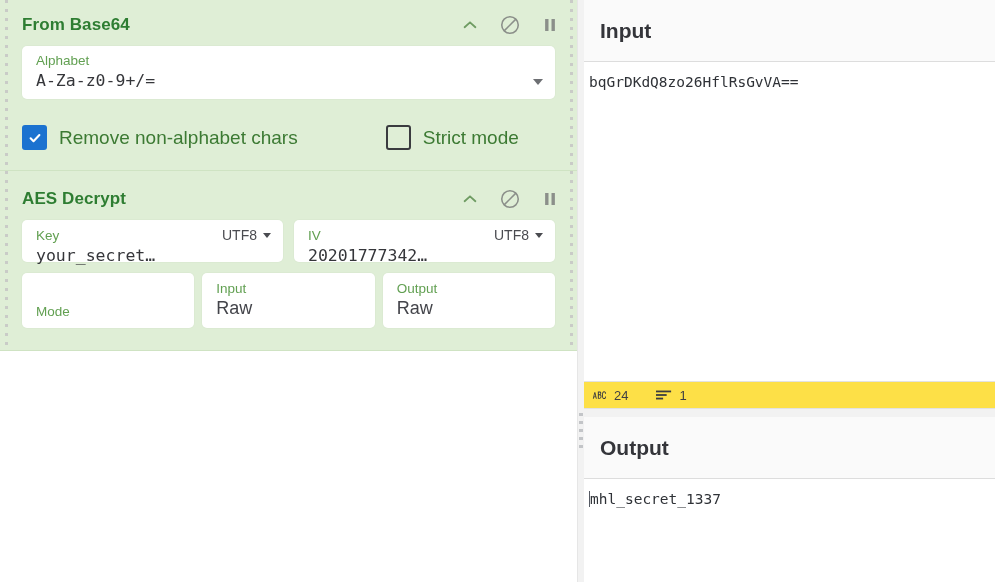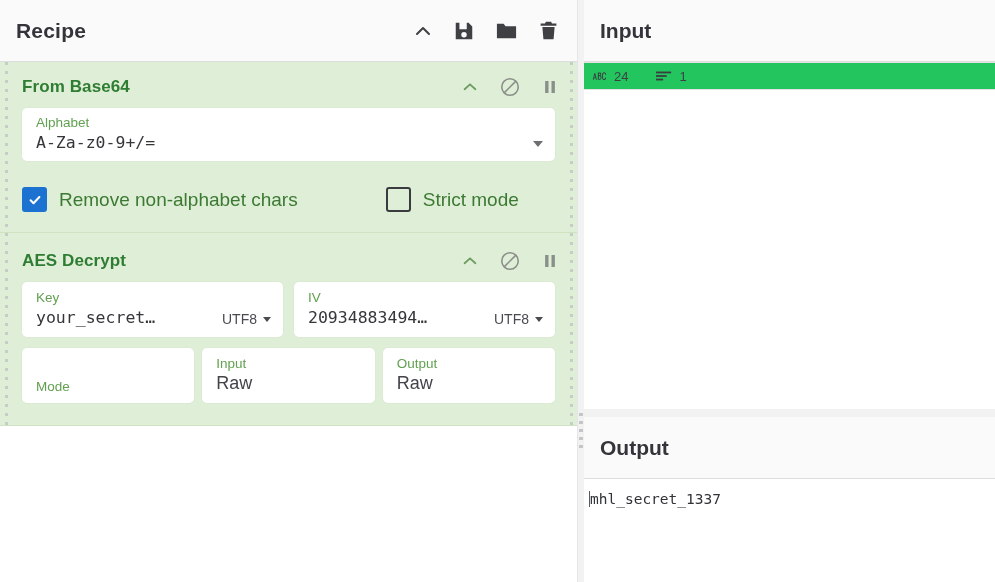--- a/index.html
+++ b/index.html
@@ -83,21 +83,21 @@
     display: flex; align-items: center; justify-content: center;
   }
   .cb.on { background: #1b72d0; }
   .cb.off { background: transparent; border: 2.5px solid #3a3b3f; }
   .cb-tick { width: 14px; height: 14px; }
   .check-label { font-size: 19px; color: #3c7a33; margin-left: 12px; white-space: nowrap; }
   .check-item.second { margin-left: 88px; }
 
   
   .kv-row { display: flex; gap: 11px; }
-  .kv-field { flex: 1; height: 55px; display: flex; align-items: flex-end; }
+  .kv-field { flex: 1; height: 42px; display: flex; align-items: flex-start; }
   .enc-sel {
     display: flex; align-items: center; margin-left: 6px; margin-bottom: 2px; flex: none;
     font-size: 14px; color: #4a4b50; cursor: pointer;
   }
   .enc-caret {
     width: 0; height: 0; margin-left: 6px;
     border-left: 4.5px solid transparent; border-right: 4.5px solid transparent;
     border-top: 5.5px solid #4a4b50;
   }
 
@@ -135,21 +135,21 @@
     display: flex; align-items: center; padding: 0 16px;
   }
   .io-title { font-size: 21px; font-weight: bold; color: #34353a; }
   .io-text {
     flex: 1; background: #ffffff; padding: 10px 0 0 5px;
     font-family: "DejaVu Sans Mono", monospace;
     font-size: 14.5px; color: #2f3237; line-height: 20px;
     overflow: hidden; white-space: pre-wrap; word-break: break-all;
   }
   .io-statusbar {
-    height: 28px; min-height: 28px; background: #22c55e;
+    height: 28px; min-height: 28px; background: #fde047;
     border-top: 1px solid #e2e2e2; border-bottom: 1px solid #e2e2e2;
     display: flex; align-items: center; padding-left: 8px; gap: 8px;
   }
   .stat { display: flex; align-items: center; gap: 7px; }
   .stat + .stat { margin-left: 20px; }
   .stat-ic { display: flex; align-items: center; color: #3b3c40; }
   .stat-val { font-size: 13px; color: #3e3f44; font-family: "Liberation Sans", sans-serif; }
 
   .io-gap { height: 8px; background: #f2f2f2; }
 
@@ -160,45 +160,20 @@
     vertical-align: -3px; margin-right: 0px;
   }
 </style>
 </head>
 <body>
 
 <div class="app">
 
   <div class="recipe-pane">
 
-    <div class="pane-header">
-      <div class="pane-title">Recipe</div>
-      <div class="header-icons">
-        <span class="hicon">
-          <svg width="20" height="20" viewBox="0 0 20 20">
-              <path d="M4 13 L10 7 L16 13" stroke="currentColor" stroke-width="2" fill="none" stroke-linecap="round" stroke-linejoin="round"></path>
-            </svg>
-        </span>
-        <span class="hicon">
-          <svg width="22" height="22" viewBox="0 0 24 24" fill="currentColor">
-              <path d="M3 3h14l4 4v14H3V3zm4 0v7h8V3H7zm5 10a3 3 0 100 6 3 3 0 000-6z"></path>
-            </svg>
-        </span>
-        <span class="hicon">
-          <svg width="23" height="23" viewBox="0 0 24 24" fill="currentColor">
-              <path d="M2 5h7l2 2.5h11V20H2V5z"></path>
-            </svg>
-        </span>
-        <span class="hicon">
-          <svg width="21" height="21" viewBox="0 0 24 24" fill="currentColor">
-              <path d="M9 2h6l1 2h5v2.5H3V4h5l1-2zM5 8h14l-1.2 14H6.2L5 8z"></path>
-            </svg>
-        </span>
-      </div>
-    </div>
 
     <div class="recipe-body">
       <div class="op-list">
 
         <div class="operation">
           <div class="grip left"></div>
           <div class="grip right"></div>
 
           <div class="op-head">
             <div class="op-title">From Base64</div>
@@ -285,21 +260,21 @@
                 </div>
                 <span class="enc-sel">
                   <span>UTF8</span>
                   <span class="enc-caret"></span>
                 </span>
               </div>
 
               <div class="field kv-field">
                 <div class="field-col">
                   <span class="field-label">IV</span>
-                  <span class="field-value">20934883494…</span>
+                  <span class="field-value">20201777342…</span>
                 </div>
                 <span class="enc-sel">
                   <span>UTF8</span>
                   <span class="enc-caret"></span>
                 </span>
               </div>
             </div>
 
             <div class="mio-row">
               <div class="field mio-field">
@@ -330,20 +305,21 @@
   <div class="splitter">
     <div class="splitter-grip"></div>
   </div>
 
   <div class="io-pane">
 
     <div class="input-panel">
       <div class="io-header">
         <div class="io-title">Input</div>
       </div>
+      <div class="io-text">bqGrDKdQ8zo26HflRsGvVA==</div>
       <div class="io-statusbar">
         <div class="stat">
           <span class="stat-ic">
             <svg width="15" height="11" viewBox="0 0 18 12" fill="currentColor">
               <path d="M1 10 L2.8 2 L4 2 L5.8 10 H4.7 L4.3 8.2 H2.5 L2.1 10 Z M2.75 7.1 H4.05 L3.4 4 Z"></path>
               <path d="M7 10 V1.2 H9.1 C10.4 1.2 11.1 2 11.1 3.2 C11.1 4 10.8 4.6 10.2 4.9 C11 5.2 11.4 5.9 11.4 6.9 C11.4 8.5 10.6 10 9 10 Z M8.2 4.4 H9 C9.6 4.4 10 4.1 10 3.4 C10 2.7 9.7 2.3 9 2.3 H8.2 Z M8.2 8.9 H9.1 C9.9 8.9 10.3 8.3 10.3 7.3 C10.3 6.3 9.9 5.7 9 5.7 H8.2 Z"></path>
               <path d="M16.9 7.1 C16.8 9.1 15.9 10.2 14.4 10.2 C12.7 10.2 12 8.8 12 5.7 C12 2.6 12.8 1 14.5 1 C16 1 16.8 2.1 16.9 4 H15.8 C15.7 2.8 15.3 2.1 14.5 2.1 C13.5 2.1 13.1 3.2 13.1 5.6 C13.1 8 13.5 9.1 14.4 9.1 C15.2 9.1 15.7 8.4 15.8 7.1 Z"></path>
             </svg>
           </span>
           <span class="stat-val">24</span>

